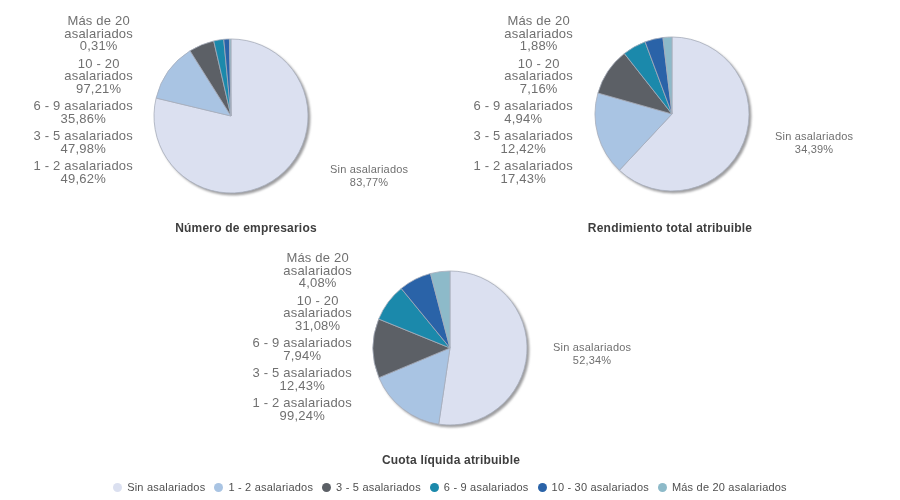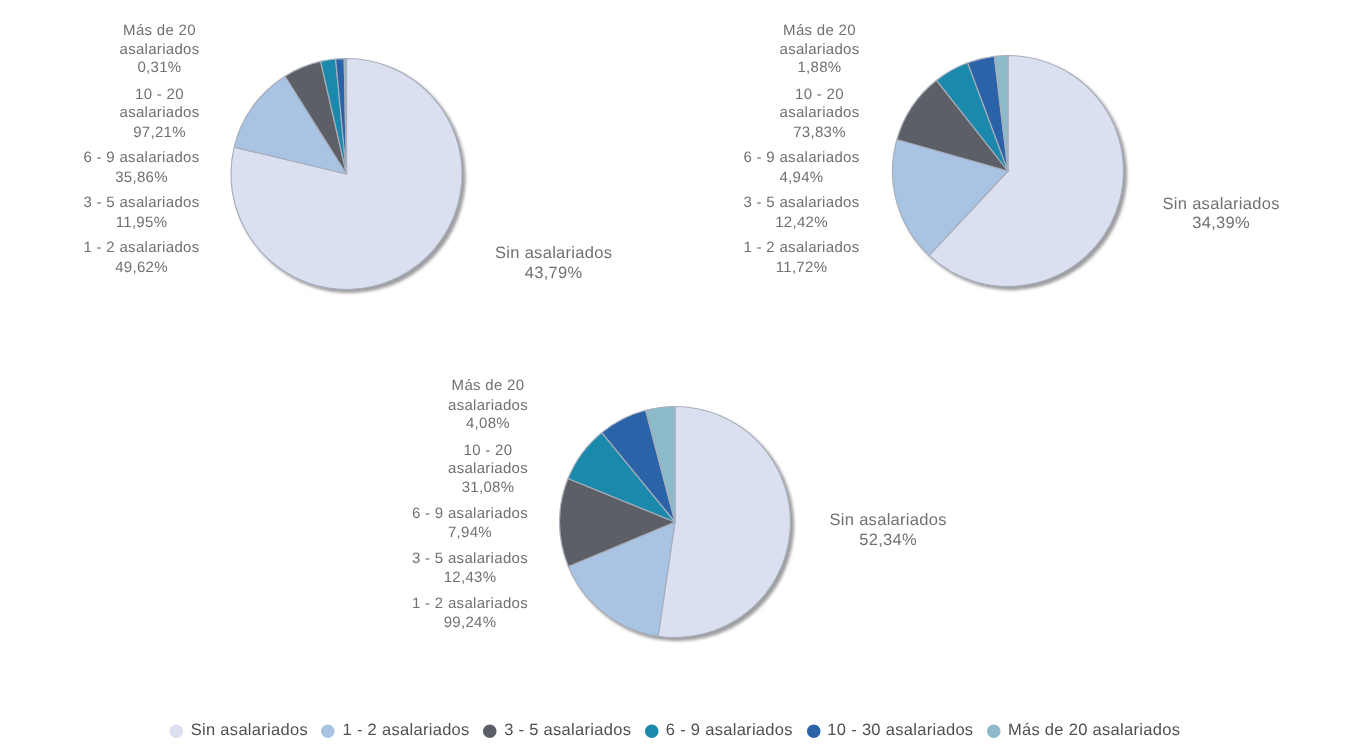--- a/index.html
+++ b/index.html
@@ -8,21 +8,21 @@
     font-family:"Liberation Sans", sans-serif; overflow:hidden;
   }
   .chart { position:absolute; }
   .chart-0 { left:0;     top:0;     width:450px; height:248px; }
   .chart-1 { left:450px; top:0;     width:450px; height:248px; }
   .chart-2 { left:225px; top:248px; width:450px; height:226px; }
 
   .left-labels {
     position:absolute; display:flex; flex-direction:column;
     align-items:flex-end; gap:5px;
-    color:#707070; font-size:10px; line-height:12.5px; letter-spacing:.2px;
+    color:#707070; font-size:13px; line-height:12.5px; letter-spacing:.2px;
   }
   .chart-0 .left-labels { top:15px; right:317px; }
   .chart-1 .left-labels { top:15px; right:327px; }
   .chart-2 .left-labels { top:4px;  right:323px; }
   .lbl { text-align:center; white-space:nowrap; }
 
   svg.pie {
     position:absolute; width:170px; height:170px; overflow:visible;
     filter: drop-shadow(2.5px 2.5px 1.2px rgba(105,105,108,0.65));
   }
@@ -70,78 +70,80 @@
           <div>10 - 20</div>
           <div>asalariados</div>
           <div>97,21%</div>
         </div>
         <div class="lbl">
           <div>6 - 9 asalariados</div>
           <div>35,86%</div>
         </div>
         <div class="lbl">
           <div>3 - 5 asalariados</div>
-          <div>11,95%</div>
+          <div>47,98%</div>
         </div>
         <div class="lbl">
           <div>1 - 2 asalariados</div>
           <div>49,62%</div>
         </div>
       </div>
     <svg class="pie" viewBox="0 0 170 170">
         <path d="M 85 85 L 85.00 8.00 A 77 77 0 1 1 10.12 67.07 Z" fill="#dbe0f0" stroke="#a8aebc" stroke-width="0.8" stroke-linejoin="round"></path>
         <path d="M 85 85 L 10.12 67.07 A 77 77 0 0 1 44.03 19.81 Z" fill="#a9c4e3" stroke="#a8aebc" stroke-width="0.8" stroke-linejoin="round"></path>
         <path d="M 85 85 L 44.03 19.81 A 77 77 0 0 1 67.73 9.96 Z" fill="#5c6066" stroke="#a8aebc" stroke-width="0.8" stroke-linejoin="round"></path>
         <path d="M 85 85 L 67.73 9.96 A 77 77 0 0 1 77.75 8.34 Z" fill="#1b89ab" stroke="#a8aebc" stroke-width="0.8" stroke-linejoin="round"></path>
         <path d="M 85 85 L 77.75 8.34 A 77 77 0 0 1 83.45 8.02 Z" fill="#2a63a8" stroke="#a8aebc" stroke-width="0.8" stroke-linejoin="round"></path>
         <path d="M 85 85 L 83.45 8.02 A 77 77 0 0 1 84.95 8.00 Z" fill="#8dbac9" stroke="#a8aebc" stroke-width="0.8" stroke-linejoin="round"></path>
       </svg>
     <div class="right-label">
         <div>Sin asalariados</div>
-        <div>43,79%</div>
-      </div>
+        <div>83,77%</div>
+      </div>
+    <h2 class="chart-title">Número de empresarios</h2>
   </section>
 
   <section class="chart chart-1">
     <div class="left-labels">
         <div class="lbl">
           <div>Más de 20</div>
           <div>asalariados</div>
           <div>1,88%</div>
         </div>
         <div class="lbl">
           <div>10 - 20</div>
           <div>asalariados</div>
-          <div>73,83%</div>
+          <div>7,16%</div>
         </div>
         <div class="lbl">
           <div>6 - 9 asalariados</div>
           <div>4,94%</div>
         </div>
         <div class="lbl">
           <div>3 - 5 asalariados</div>
           <div>12,42%</div>
         </div>
         <div class="lbl">
           <div>1 - 2 asalariados</div>
-          <div>11,72%</div>
+          <div>17,43%</div>
         </div>
       </div>
     <svg class="pie" viewBox="0 0 170 170">
         <path d="M 85 85 L 85.00 8.00 A 77 77 0 1 1 32.43 141.26 Z" fill="#dbe0f0" stroke="#a8aebc" stroke-width="0.8" stroke-linejoin="round"></path>
         <path d="M 85 85 L 32.43 141.26 A 77 77 0 0 1 10.91 64.03 Z" fill="#a9c4e3" stroke="#a8aebc" stroke-width="0.8" stroke-linejoin="round"></path>
         <path d="M 85 85 L 10.91 64.03 A 77 77 0 0 1 37.35 24.52 Z" fill="#5c6066" stroke="#a8aebc" stroke-width="0.8" stroke-linejoin="round"></path>
         <path d="M 85 85 L 37.35 24.52 A 77 77 0 0 1 58.10 12.85 Z" fill="#1b89ab" stroke="#a8aebc" stroke-width="0.8" stroke-linejoin="round"></path>
         <path d="M 85 85 L 58.10 12.85 A 77 77 0 0 1 75.93 8.54 Z" fill="#2a63a8" stroke="#a8aebc" stroke-width="0.8" stroke-linejoin="round"></path>
         <path d="M 85 85 L 75.93 8.54 A 77 77 0 0 1 85.00 8.00 Z" fill="#8dbac9" stroke="#a8aebc" stroke-width="0.8" stroke-linejoin="round"></path>
       </svg>
     <div class="right-label">
         <div>Sin asalariados</div>
         <div>34,39%</div>
       </div>
+    <h2 class="chart-title">Rendimiento total atribuible</h2>
   </section>
 
   <section class="chart chart-2">
     <div class="left-labels">
         <div class="lbl">
           <div>Más de 20</div>
           <div>asalariados</div>
           <div>4,08%</div>
         </div>
         <div class="lbl">
@@ -167,20 +169,21 @@
         <path d="M 85 85 L 73.72 161.17 A 77 77 0 0 1 13.94 114.65 Z" fill="#a9c4e3" stroke="#a8aebc" stroke-width="0.8" stroke-linejoin="round"></path>
         <path d="M 85 85 L 13.94 114.65 A 77 77 0 0 1 13.66 56.03 Z" fill="#5c6066" stroke="#a8aebc" stroke-width="0.8" stroke-linejoin="round"></path>
         <path d="M 85 85 L 13.66 56.03 A 77 77 0 0 1 36.22 25.42 Z" fill="#1b89ab" stroke="#a8aebc" stroke-width="0.8" stroke-linejoin="round"></path>
         <path d="M 85 85 L 36.22 25.42 A 77 77 0 0 1 65.48 10.52 Z" fill="#2a63a8" stroke="#a8aebc" stroke-width="0.8" stroke-linejoin="round"></path>
         <path d="M 85 85 L 65.48 10.52 A 77 77 0 0 1 85.00 8.00 Z" fill="#8dbac9" stroke="#a8aebc" stroke-width="0.8" stroke-linejoin="round"></path>
       </svg>
     <div class="right-label">
         <div>Sin asalariados</div>
         <div>52,34%</div>
       </div>
+    <h2 class="chart-title">Cuota líquida atribuible</h2>
   </section>
 
   <div class="legend">
       <div class="legend-item">
         <span class="legend-dot" style="background: rgb(219, 224, 240);"></span>
         <span>Sin asalariados</span>
       </div>
       <div class="legend-item">
         <span class="legend-dot" style="background: rgb(169, 196, 227);"></span>
         <span>1 - 2 asalariados</span>

